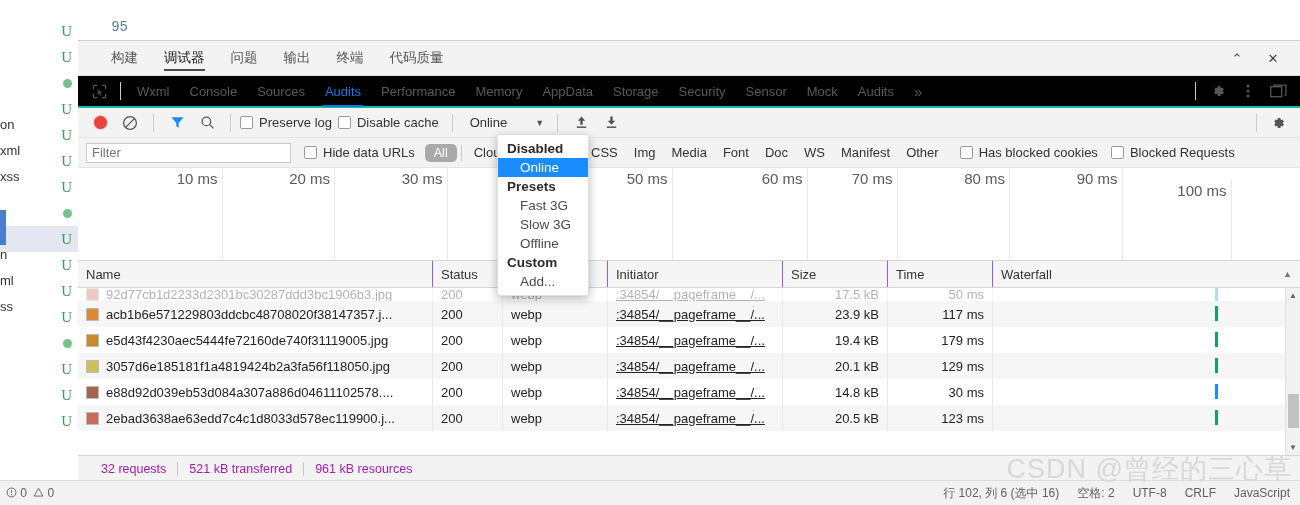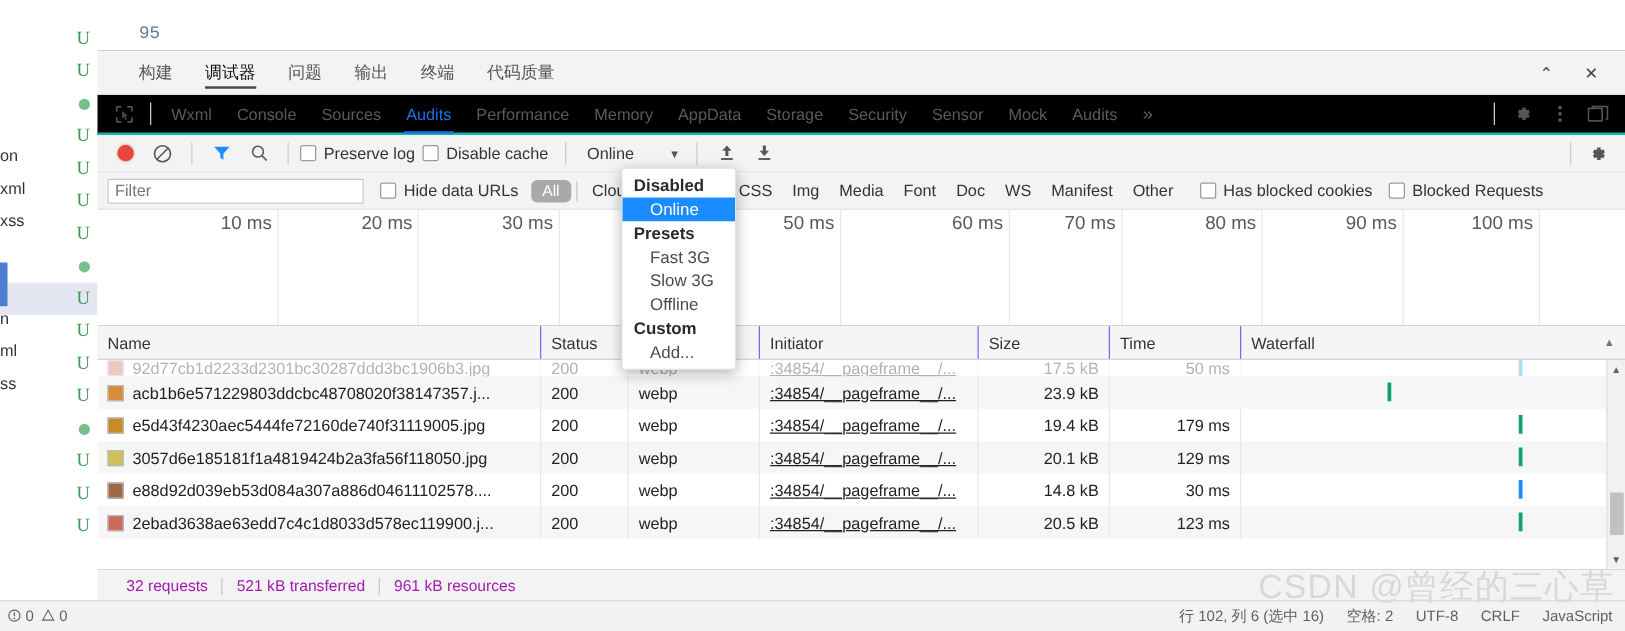--- a/index.html
+++ b/index.html
@@ -431,21 +431,21 @@
       </div>
       <div class="tick" style="left: 707px; width: 112.5px;">
         <span>70 ms</span>
       </div>
       <div class="tick" style="left: 819.5px; width: 112.5px;">
         <span>80 ms</span>
       </div>
       <div class="tick" style="left: 932px; width: 112.5px;">
         <span>90 ms</span>
       </div>
-      <div class="tick" style="left: 1044.5px; width: 109px;">
+      <div class="tick" style="left: 1044.5px; width: 109px; margin-top: 12px;">
         <span>100 ms</span>
       </div>
       <div class="tick" style="left: 1157px; width: 112.5px;"></div>
     </div>
 
   <div class="net-table">
     <div class="tbl-head">
       <div class="c-name">Name</div>
       <div class="c-status">Status</div>
       <div class="c-type">Type</div>
@@ -478,20 +478,21 @@
           <div class="cell c-name">
             <span class="thumb" style="background: rgb(217, 138, 58);"></span>
             <span>acb1b6e571229803ddcbc48708020f38147357.j...</span>
           </div>
           <div class="cell c-status">200</div>
           <div class="cell c-type">webp</div>
           <div class="cell c-init">
             <span class="init-link">:34854/__pageframe__/...</span>
           </div>
           <div class="cell c-size">23.9 kB</div>
+          <div class="cell c-time">117 ms</div>
           <div class="cell c-wf">
             <div class="wf-bar" style="background: rgb(15, 163, 107); left: 222px; top: 5px;"></div>
           </div>
         </div>
         <div class="row">
           <div class="cell c-name">
             <span class="thumb" style="background: rgb(201, 138, 42);"></span>
             <span>e5d43f4230aec5444fe72160de740f31119005.jpg</span>
           </div>
           <div class="cell c-status">200</div>

